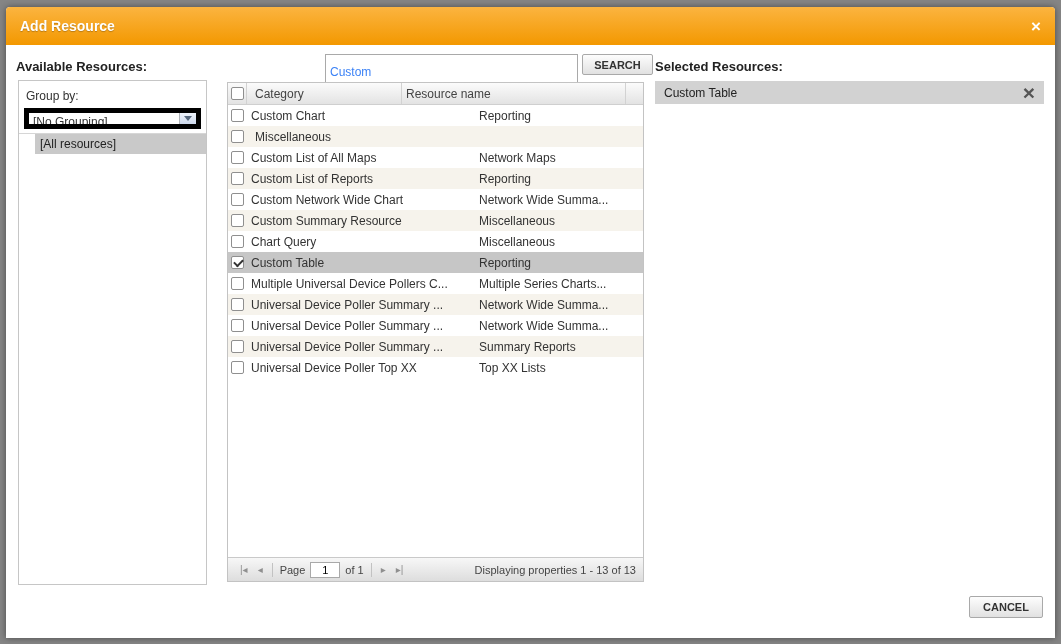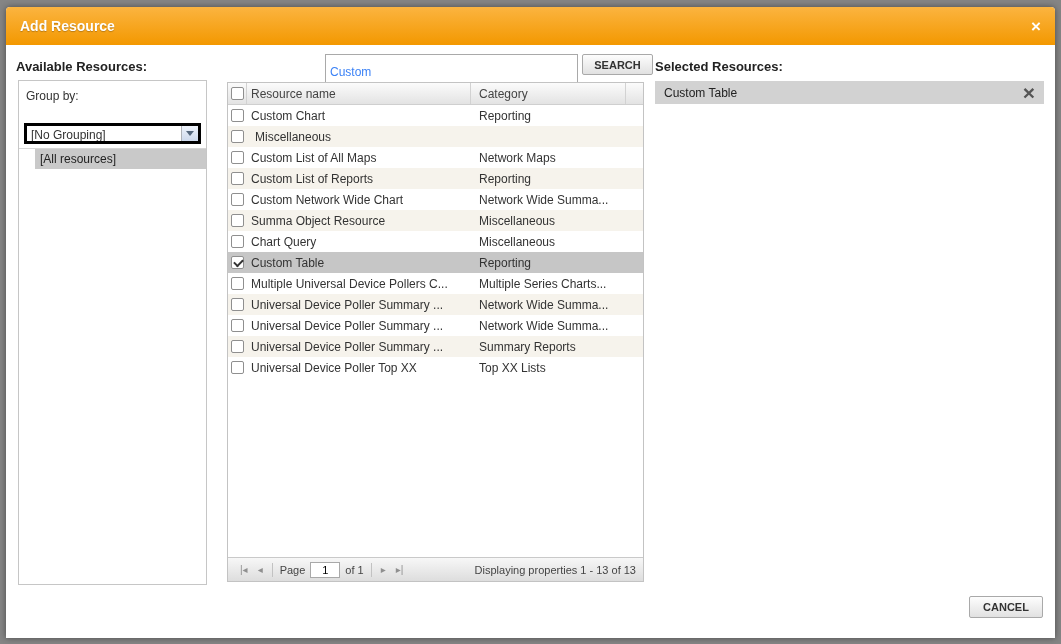--- a/index.html
+++ b/index.html
@@ -40,22 +40,22 @@
     font-family:inherit;
   }
   .search-btn { position:absolute; left:576px; top:9px; width:71px; height:21px; }
 
   
   .group-panel {
     position:absolute; left:12px; top:35px; width:189px; height:505px;
     border:1px solid #c6c6c6; background:#fff;
   }
   .group-head { padding:8px 5px 4px 5px; border-bottom:1px solid #d6d6d6; }
-  .group-label { font-size:12px; color:#333; margin:0 0 20px 2px; }
-  .combo { height:21px; border:3px solid #000000; background:#fff; display:flex; align-items:stretch; cursor:pointer; }
+  .group-label { font-size:12px; color:#333; margin:0 0 5px 2px; }
+  .combo { height:21px; border:5px solid #000000; background:#fff; display:flex; align-items:stretch; cursor:pointer; }
   .combo-text { flex:1; font-size:12px; line-height:19px; padding-left:4px; color:#333; white-space:nowrap; overflow:hidden; }
   .combo-trigger { width:17px; border-left:1px solid #aeb2b8; background:linear-gradient(#eef3fb,#cdd9ec); display:flex; align-items:center; justify-content:center; }
   .combo-arrow { width:0; height:0; border-left:4px solid transparent; border-right:4px solid transparent; border-top:5px solid #55677d; }
   .group-item { height:20px; line-height:20px; font-size:12px; padding-left:5px; color:#222; cursor:pointer; }
   .group-item.selected { background:#c9c9c9;margin-left:16px; }
 
   
   .grid-panel {
     position:absolute; left:221px; top:37px; width:417px; height:500px;
     border:1px solid #c3c3c3; background:#fff; display:flex; flex-direction:column;
@@ -139,22 +139,22 @@
       <div class="group-list">
         <div class="group-item selected">[All resources]</div>
       </div>
     </div>
 
     <div class="grid-panel">
       <div class="grid-header">
         <div class="hcell hcb">
             <span class="cb"></span>
           </div>
+        <div class="hcell hcat">Category</div>
         <div class="hcell hname">Resource name</div>
-        <div class="hcell hcat">Category</div>
         <div class="hcell hspacer"></div>
       </div>
 
       <div class="grid-body">
           <div class="trow">
             <span class="cbcell">
               <span class="cb"></span>
             </span>
             <span class="cell name">Custom Chart</span>
             <span class="cell cat">Reporting</span>
@@ -183,21 +183,21 @@
             <span class="cbcell">
               <span class="cb"></span>
             </span>
             <span class="cell name">Custom Network Wide Chart</span>
             <span class="cell cat">Network Wide Summa...</span>
           </div>
           <div class="trow alt">
             <span class="cbcell">
               <span class="cb"></span>
             </span>
-            <span class="cell name">Summa Object Resource</span>
+            <span class="cell name">Custom Summary Resource</span>
             <span class="cell cat">Miscellaneous</span>
           </div>
           <div class="trow">
             <span class="cbcell">
               <span class="cb"></span>
             </span>
             <span class="cell name">Chart Query</span>
             <span class="cell cat">Miscellaneous</span>
           </div>
           <div class="trow alt sel">

